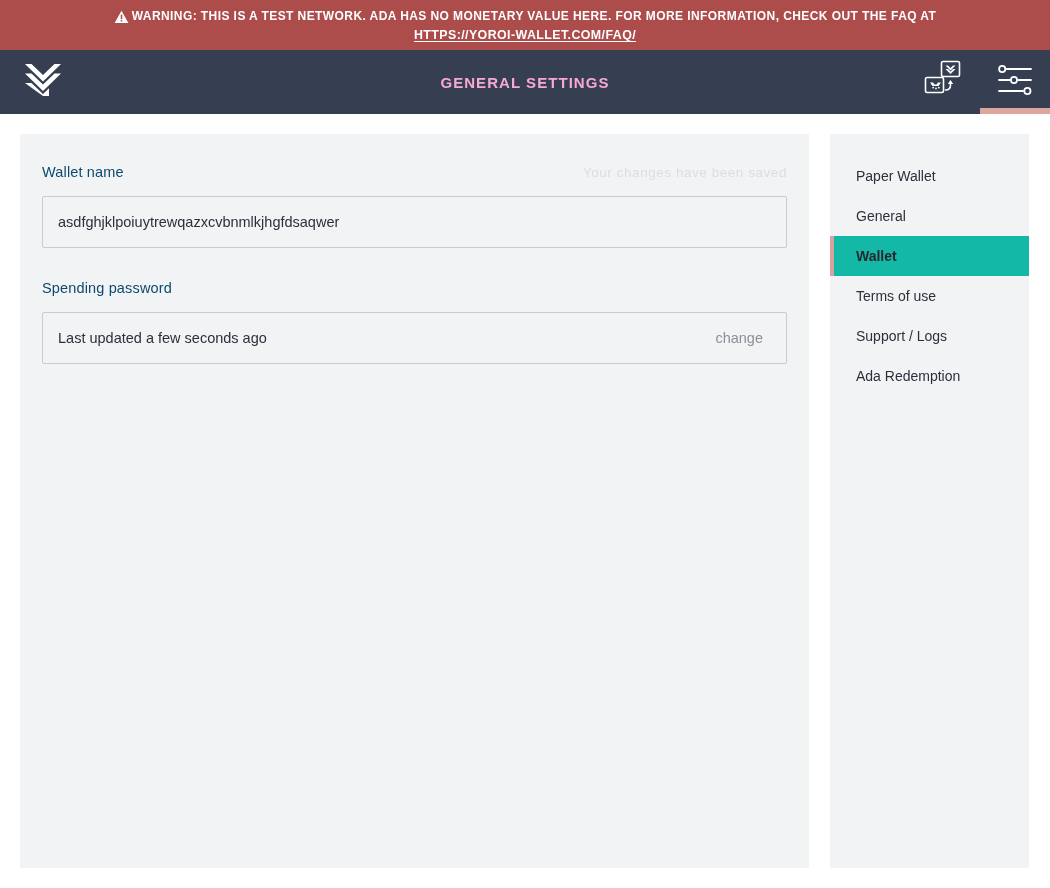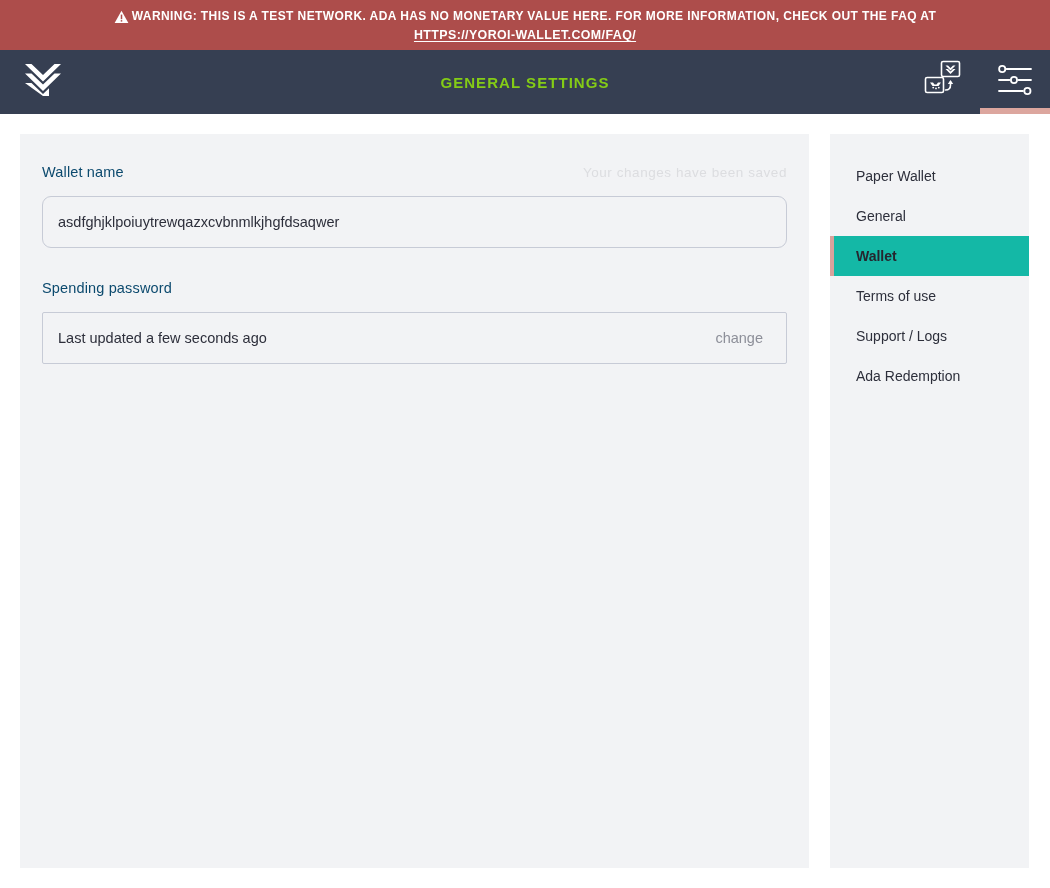--- a/index.html
+++ b/index.html
@@ -58,21 +58,21 @@
     height: 64px;
     display: flex;
     align-items: center;
     justify-content: center;
     cursor: pointer;
   }
   .nav-title {
     position: absolute;
     left: 0; right: 0;
     text-align: center;
-    color: #84cc16;
+    color: #f9a8d4;
     font-size: 15px;
     font-weight: bold;
     letter-spacing: 1.05px;
   }
   .nav-actions {
     position: absolute;
     right: 0;
     top: 0;
     height: 64px;
     display: flex;
@@ -154,21 +154,21 @@
     font-size: 13.5px;
     color: #dcdde0;
     letter-spacing: 0.55px;
   }
   .text-input {
     margin-top: 12px;
     width: 745px;
     height: 52px;
     background: #f2f3f5;
     border: 1px solid #c7cbd6;
-    border-radius: 9px;
+    border-radius: 2px;
     padding: 0 15px;
     font-family: "Liberation Sans", sans-serif;
     font-size: 14.5px;
     color: #2d2f3b;
     outline: none;
   }
   .section-gap { height: 32px; }
 
   .pwd-row {
     margin-top: 12px;

